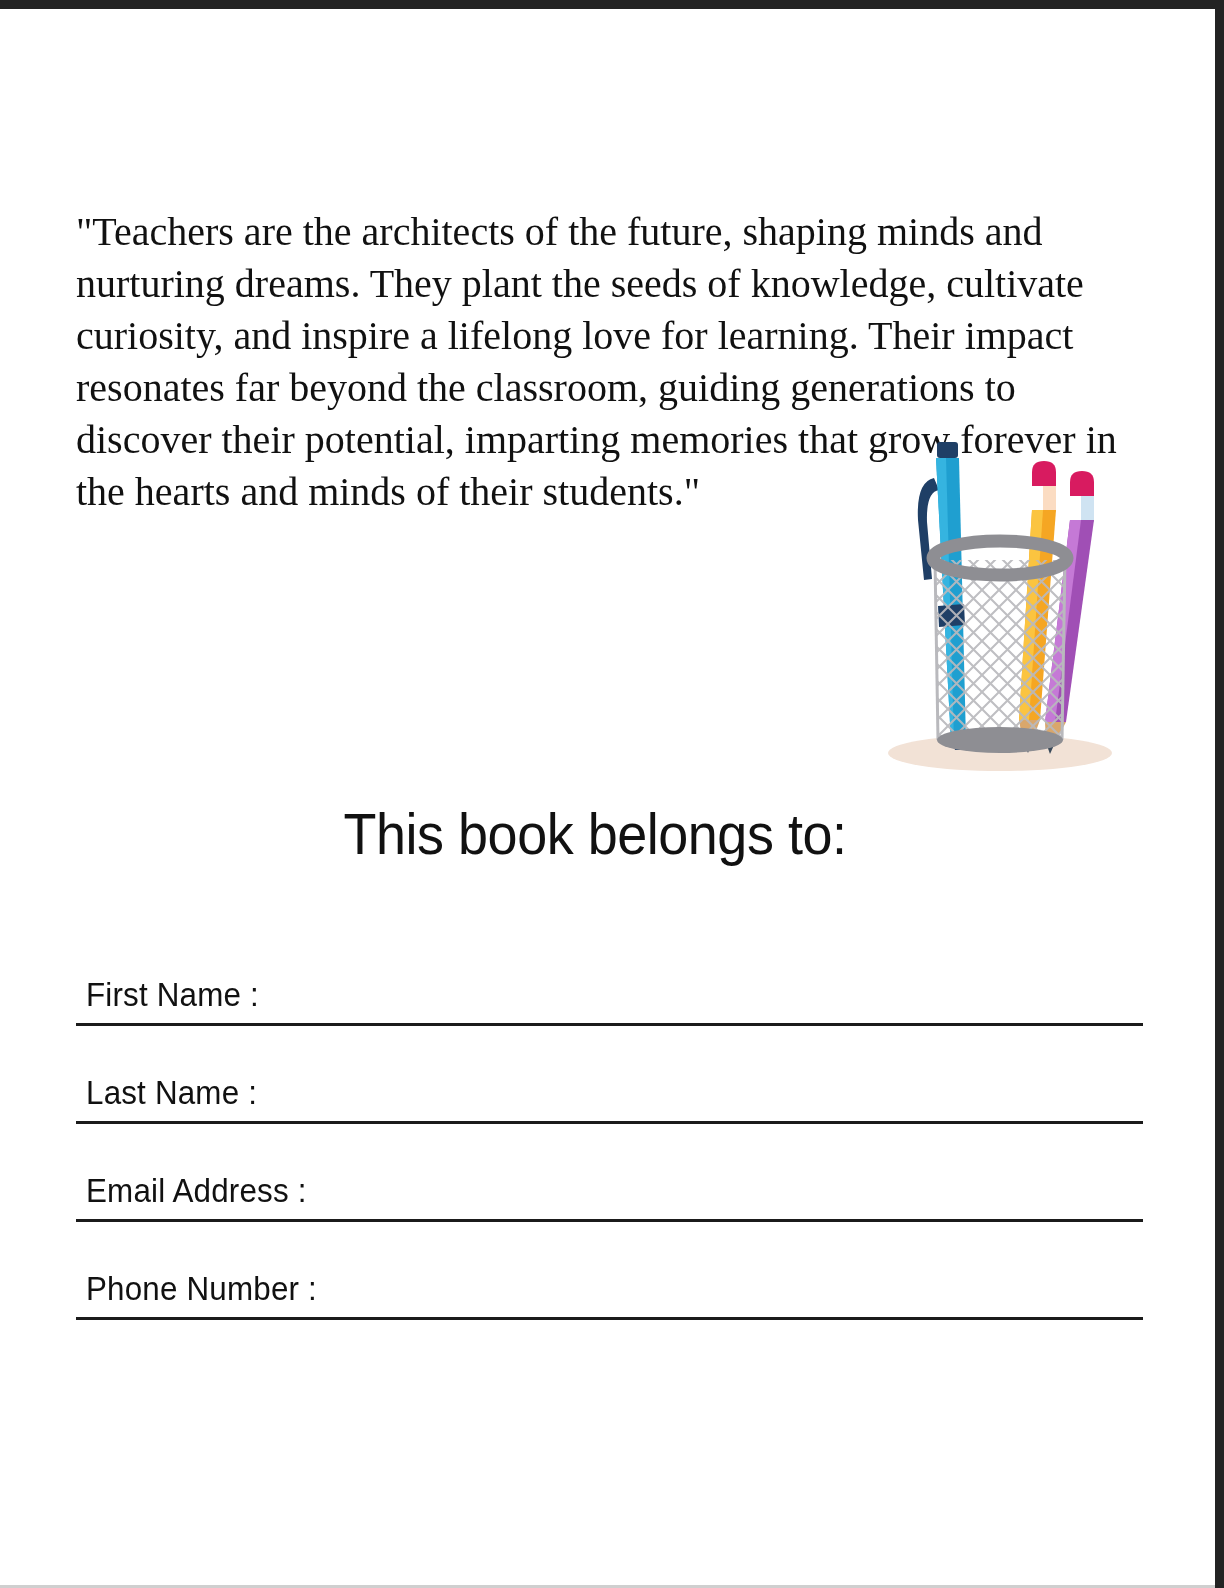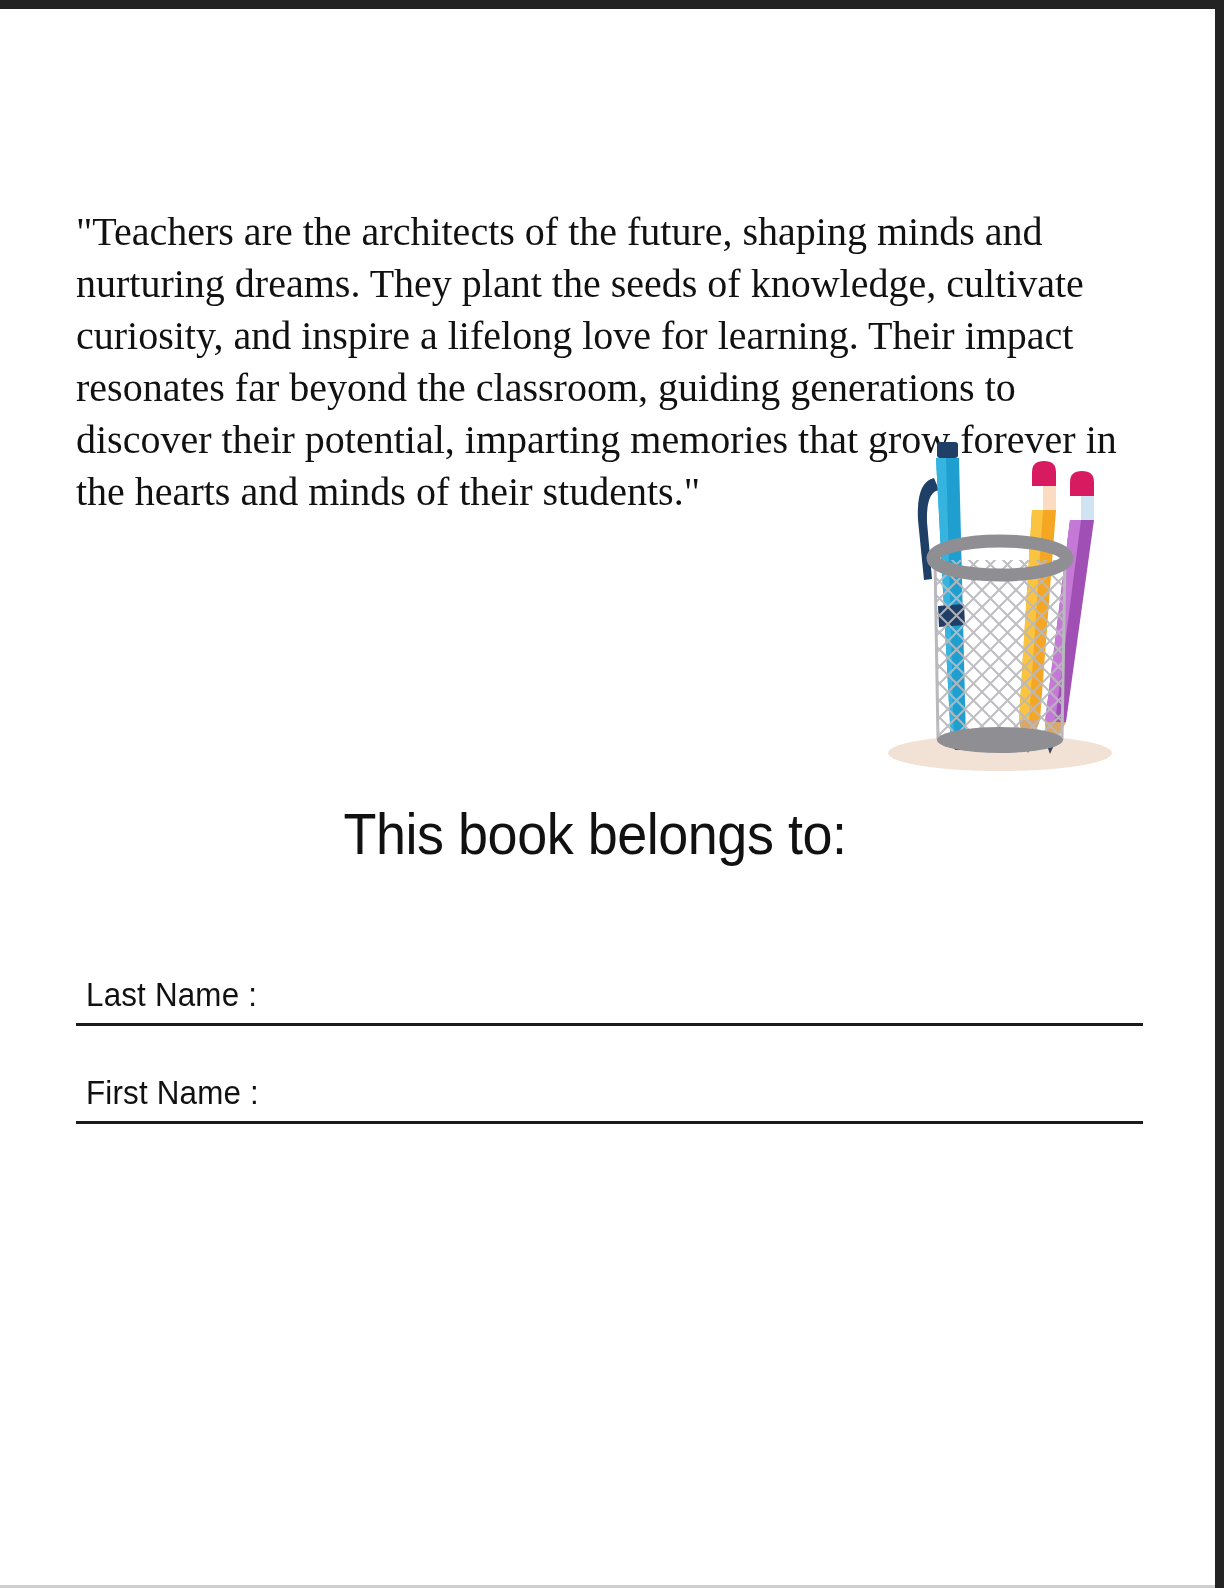--- a/index.html
+++ b/index.html
@@ -185,22 +185,30 @@
       <ellipse cx="120" cy="320" rx="63" ry="13" fill="#8e8e93"></ellipse>
 
       <ellipse cx="120" cy="138" rx="67" ry="17" fill="none" stroke="#8e8e93" stroke-width="13"></ellipse>
     </svg>
   </div>
 
   <div class="belongs-heading">This book belongs to:</div>
 
   <div class="form">
     <div class="field">
+      <span class="field-label">First Name :</span>
+      <div class="field-rule"></div>
+    </div>
+    <div class="field">
       <span class="field-label">Last Name :</span>
       <div class="field-rule"></div>
     </div>
     <div class="field">
-      <span class="field-label">First Name :</span>
+      <span class="field-label">Email Address :</span>
+      <div class="field-rule"></div>
+    </div>
+    <div class="field">
+      <span class="field-label">Phone Number :</span>
       <div class="field-rule"></div>
     </div>
   </div>
 
 </div>
 
 </body></html>

